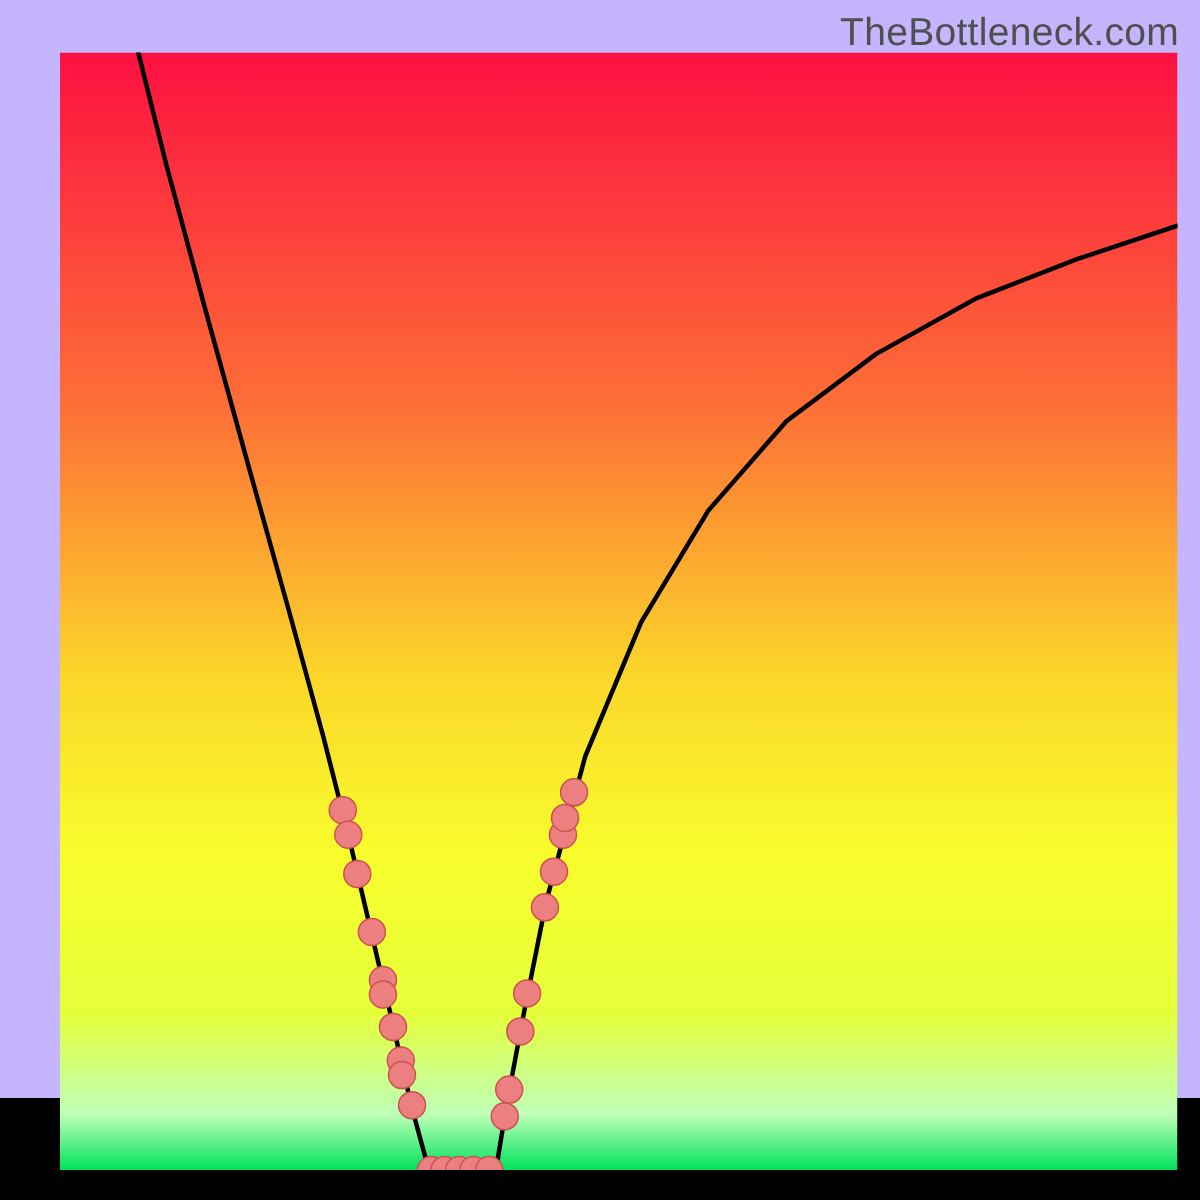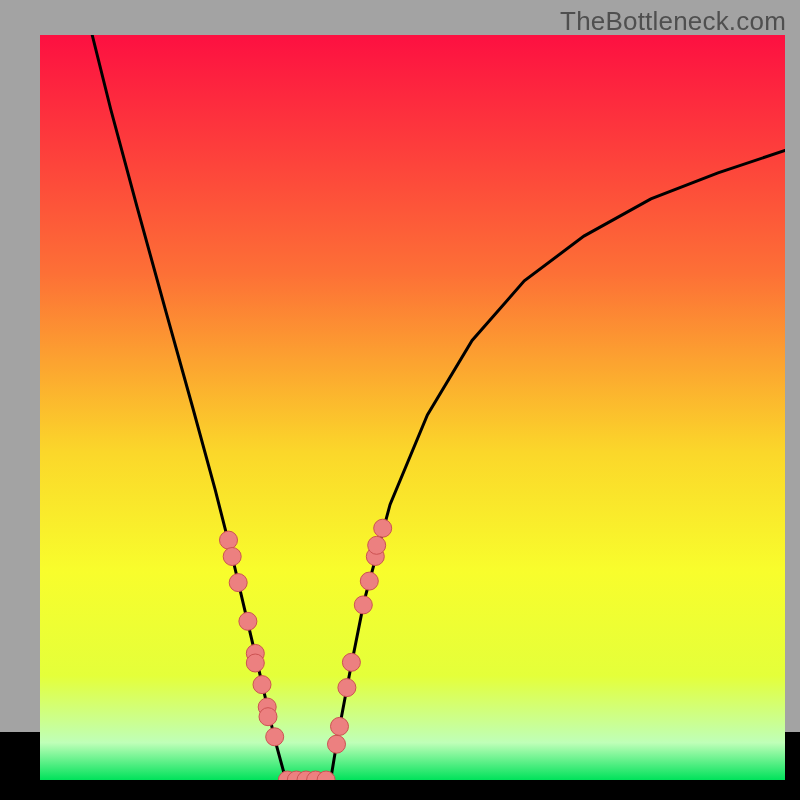--- a/index.html
+++ b/index.html
@@ -10,21 +10,21 @@
     overflow: hidden;
     background: #000;
     font-family: Arial, Helvetica, sans-serif;
   }
   .frame {
     position: absolute;
     left: 0;
     top: 0;
     width: 800px;
     height: 732px;
-    background: #a3a3a3;
+    background: #c4b5fd;
   }
   .plot {
     position: absolute;
     left: 40px;
     top: 35px;
     width: 745px;
     height: 745px;
   }
   .watermark {
     position: absolute;

